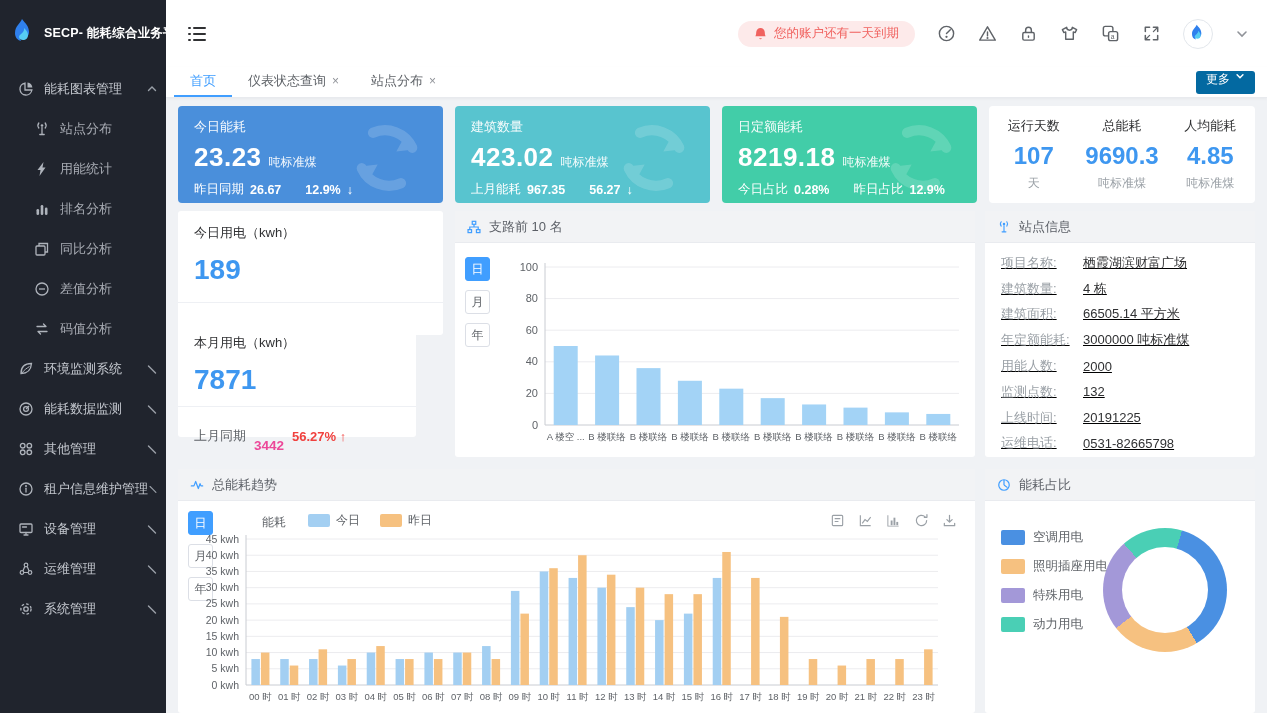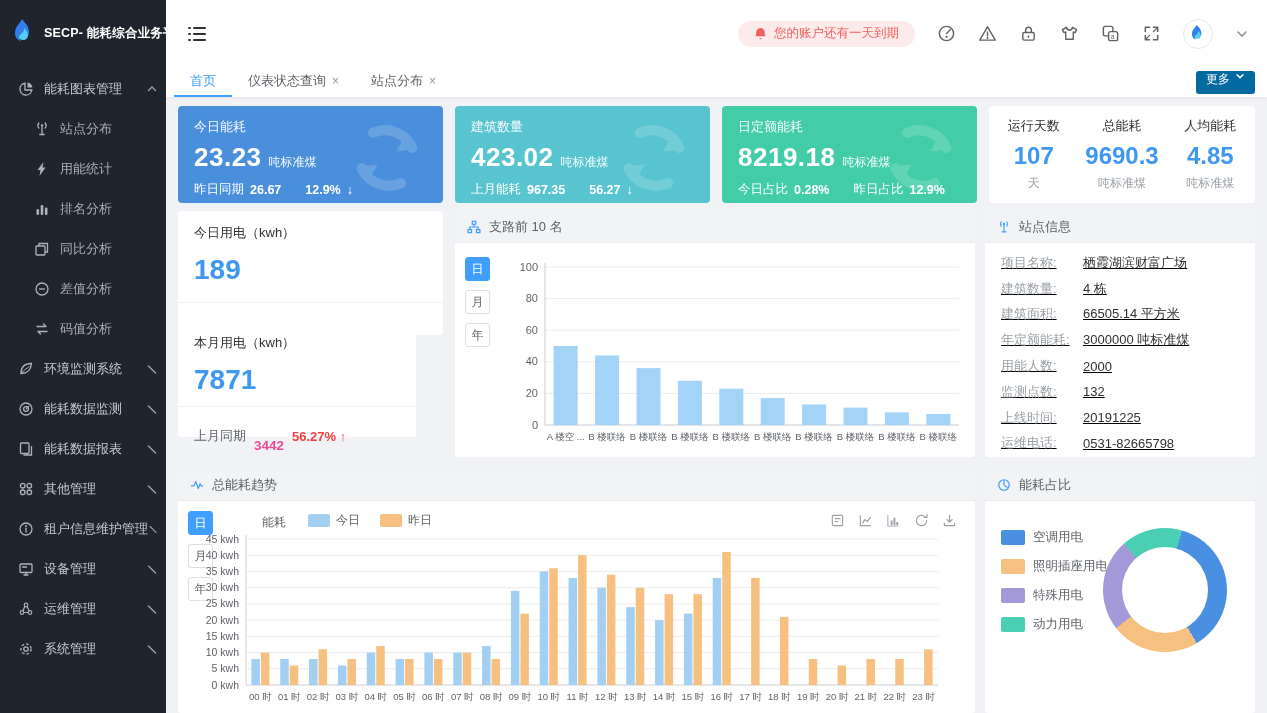--- a/index.html
+++ b/index.html
@@ -200,34 +200,20 @@
         </div>
         <div class="nav-item">
           <span class="ico">
             <svg viewBox="0 0 16 16" fill="none" stroke="currentColor" stroke-width="1.3">
               <circle cx="8" cy="8" r="6"></circle>
               <circle cx="8" cy="8" r="2.4"></circle>
               <path d="M8 8l3-3" stroke-width="1.1"></path>
             </svg>
           </span>
           <span class="lbl">能耗数据监测</span>
-          <span class="caret">
-            <svg viewBox="0 0 12 12" fill="none" stroke="currentColor" stroke-width="1.4" stroke-linecap="round">
-              <path d="M2.5 4.5L6 8l3.5 3.5" transform="translate(0,-1.5)"></path>
-            </svg>
-          </span>
-        </div>
-        <div class="nav-item">
-          <span class="ico">
-            <svg viewBox="0 0 16 16" fill="none" stroke="currentColor" stroke-width="1.3">
-              <rect x="2.5" y="2" width="8.5" height="10.5" rx="1"></rect>
-              <path d="M5.5 14h8V5"></path>
-            </svg>
-          </span>
-          <span class="lbl">能耗数据报表</span>
           <span class="caret">
             <svg viewBox="0 0 12 12" fill="none" stroke="currentColor" stroke-width="1.4" stroke-linecap="round">
               <path d="M2.5 4.5L6 8l3.5 3.5" transform="translate(0,-1.5)"></path>
             </svg>
           </span>
         </div>
         <div class="nav-item">
           <span class="ico">
             <svg viewBox="0 0 16 16" fill="none" stroke="currentColor" stroke-width="1.3">
               <circle cx="4.7" cy="4.7" r="2.3"></circle>

